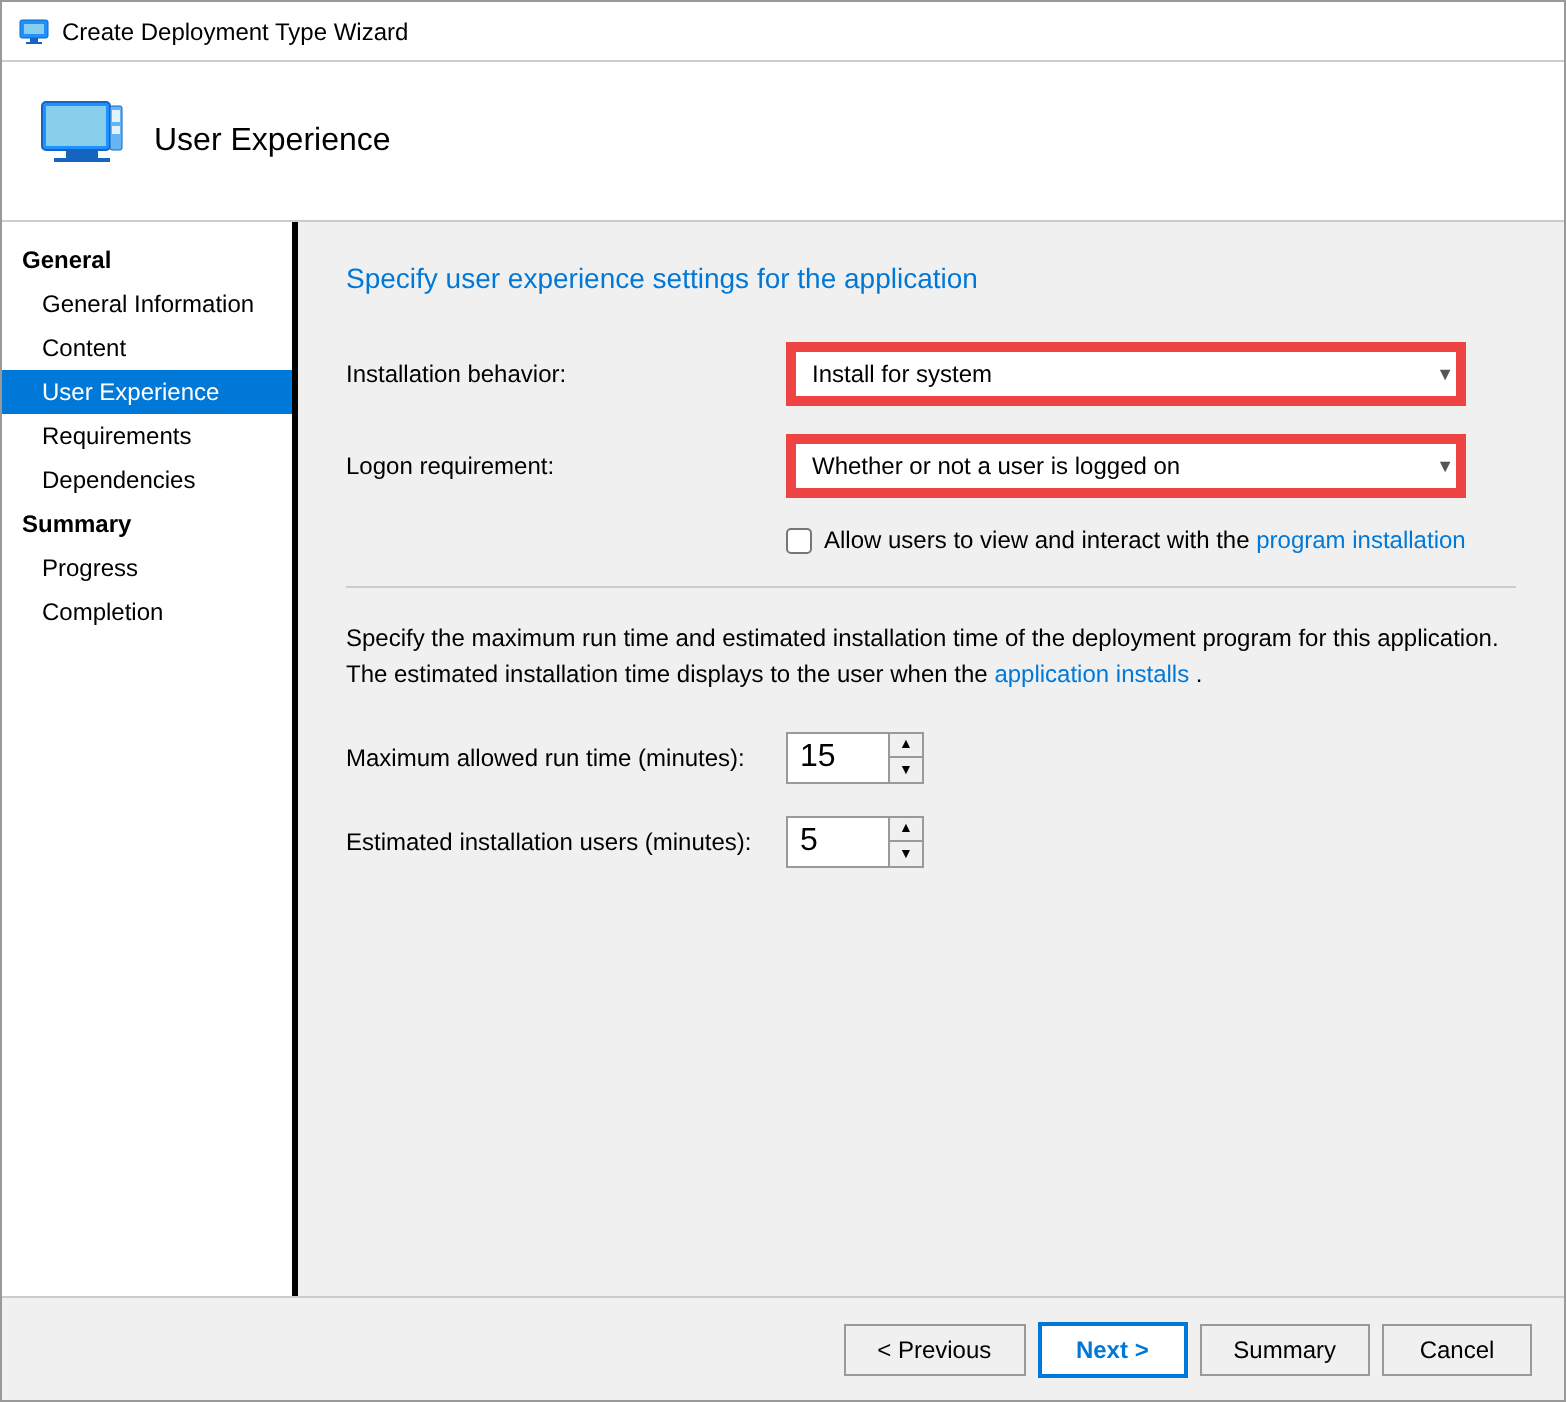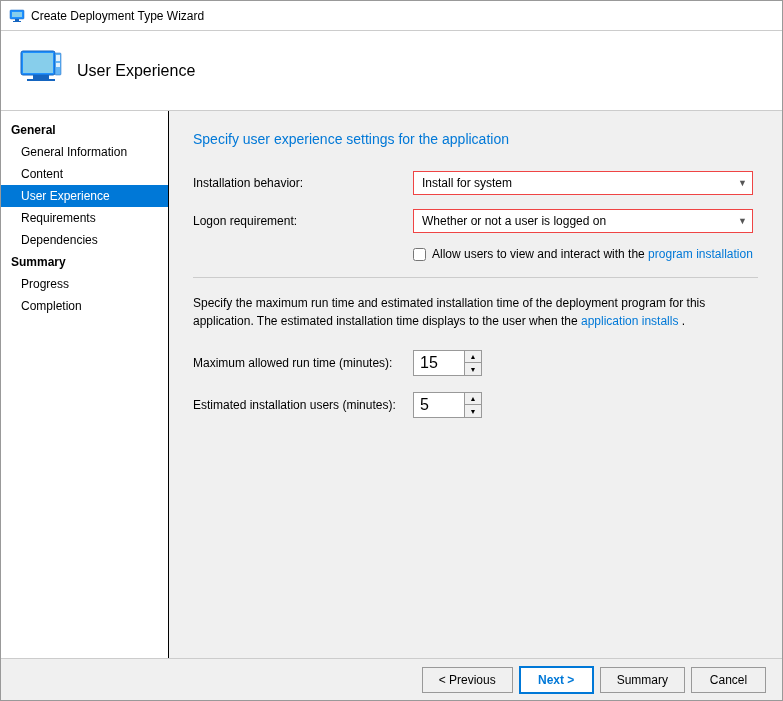--- a/index.html
+++ b/index.html
@@ -58,23 +58,23 @@
       font-weight: normal;
     }
 
     .main-content {
       display: flex;
       flex: 1;
       overflow: hidden;
     }
 
     .sidebar {
-      width: 168px;
-      background: #fff;
-      border-right: 1px solid #000000;
+      width: 148px;
+      background: #fff;
+      border-right: 3px solid #000000;
       padding: 8px 0;
       flex-shrink: 0;
     }
 
     .sidebar-group-label {
       padding: 4px 10px;
       font-weight: bold;
       color: #000;
       font-size: 12px;
     }
@@ -118,21 +118,21 @@
     .form-label {
       width: 220px;
       color: #000;
       font-size: 12px;
       flex-shrink: 0;
     }
 
     .dropdown {
       width: 100%;
       padding: 4px 8px;
-      border: 1px solid #ef4444;
+      border: 5px solid #ef4444;
       background: #fff;
       font-size: 12px;
       appearance: none;
       cursor: pointer;
       padding-right: 24px;
       position: relative;
     }
 
     .dropdown-wrapper {
       position: relative;
@@ -237,21 +237,21 @@
       border-bottom: 1px solid #999;
     }
 
     .footer {
       background: #f0f0f0;
       border-top: 1px solid #ccc;
       padding: 12px 16px;
       display: flex;
       justify-content: flex-end;
       gap: 6px;
-      height: 42px;
+      height: 52px;
       align-items: center;
     }
 
     .btn {
       padding: 5px 16px;
       font-size: 12px;
       border: 1px solid #999;
       background: #f0f0f0;
       cursor: pointer;
       min-width: 75px;

